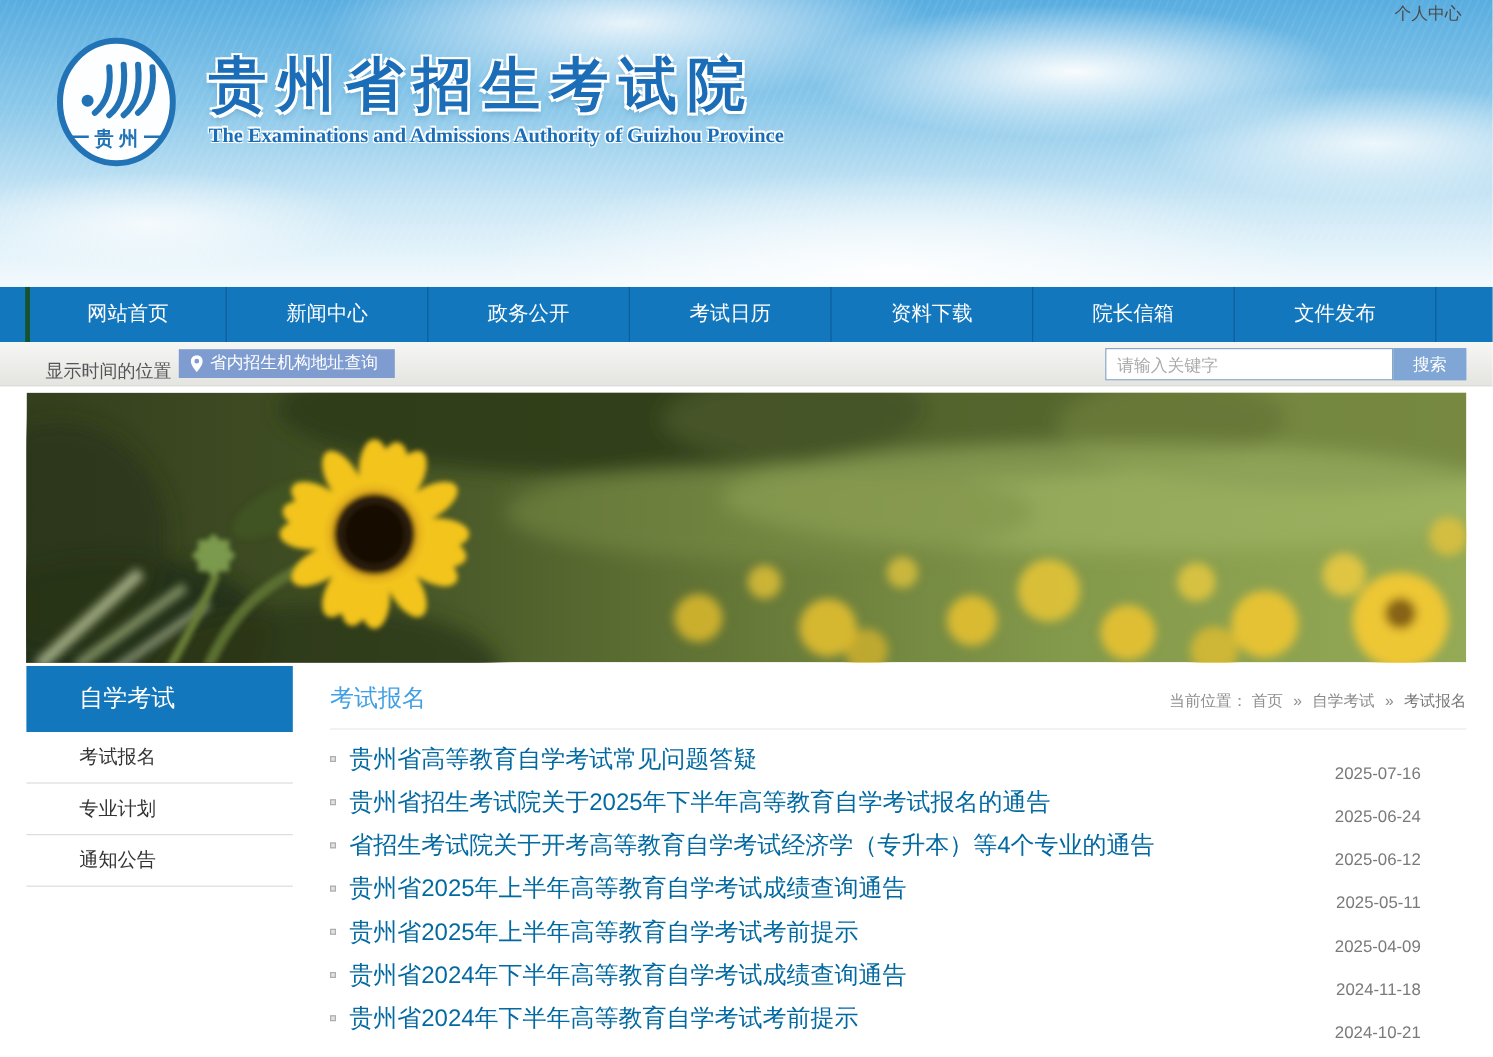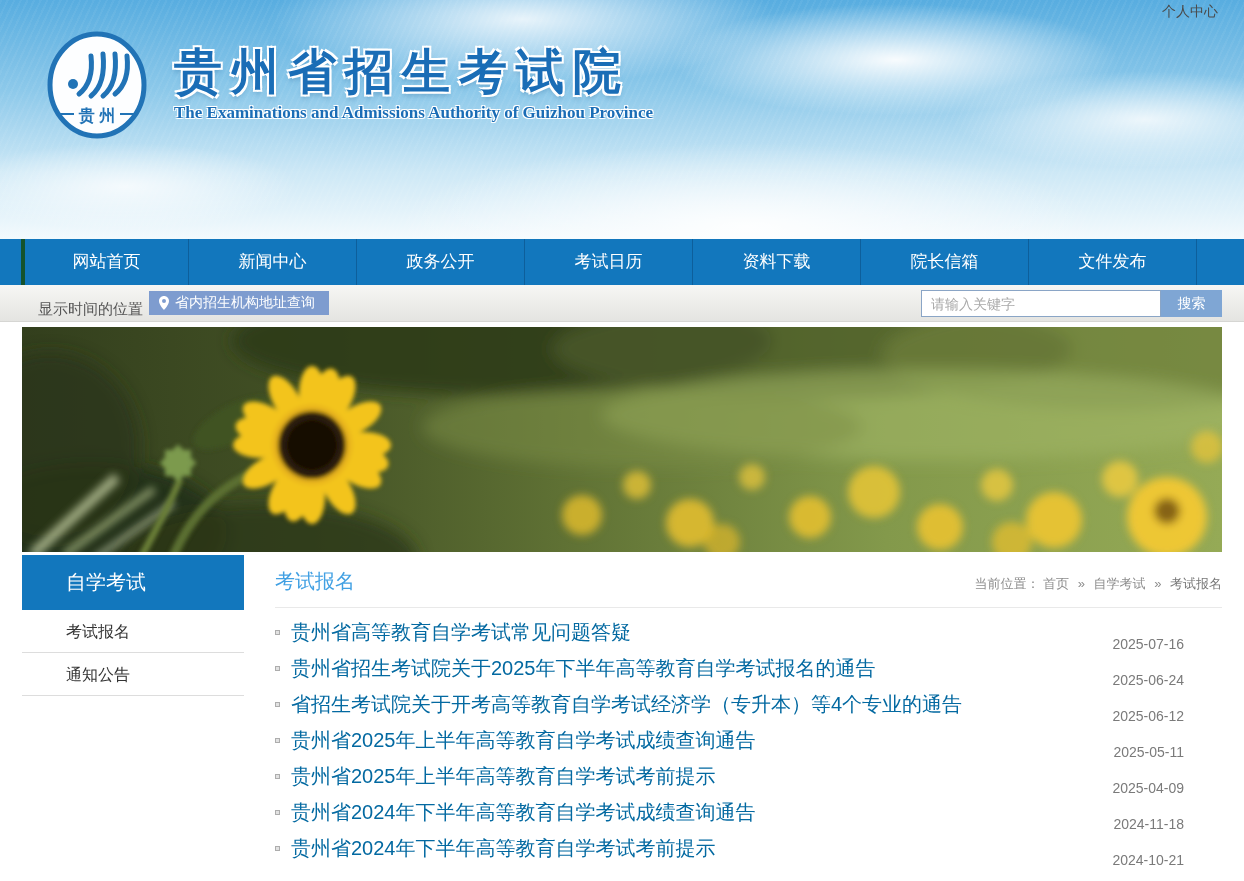--- a/index.html
+++ b/index.html
@@ -214,20 +214,21 @@
       <circle r="25" fill="#140d05"></circle>
     </g>
   </svg>
 </div>
 
 <div class="main">
 
   <div class="sidebar">
     <div class="sidebar-header">自学考试</div>
     <div class="sidebar-item">考试报名</div>
+    <div class="sidebar-item">专业计划</div>
     <div class="sidebar-item">通知公告</div>
   </div>
 
   <div class="content">
     <div class="content-head">
       <h2 class="content-title">考试报名</h2>
       <div class="breadcrumb">
         <span>当前位置：</span>
         <a>首页</a>
         <span class="sep">»</span>

